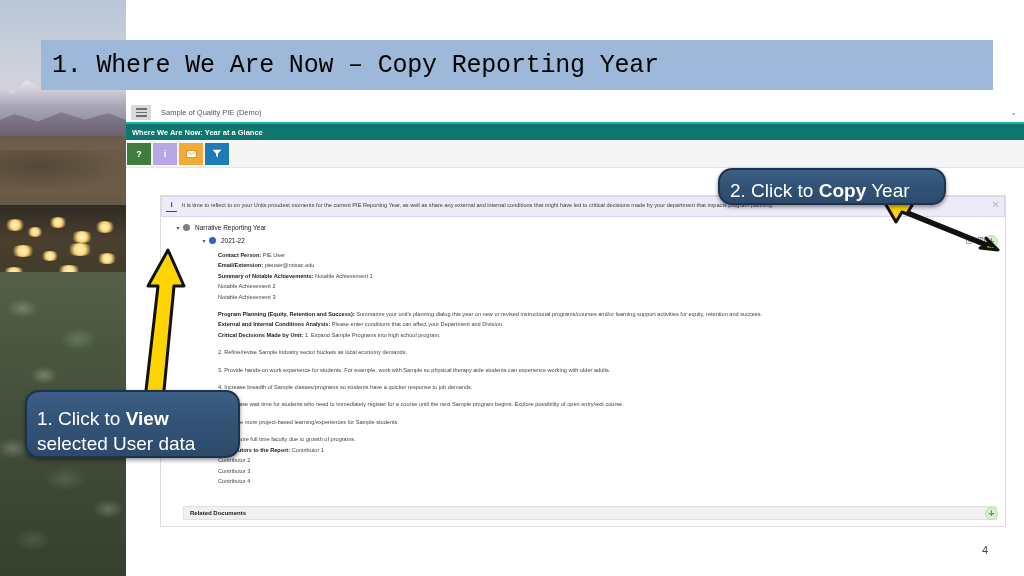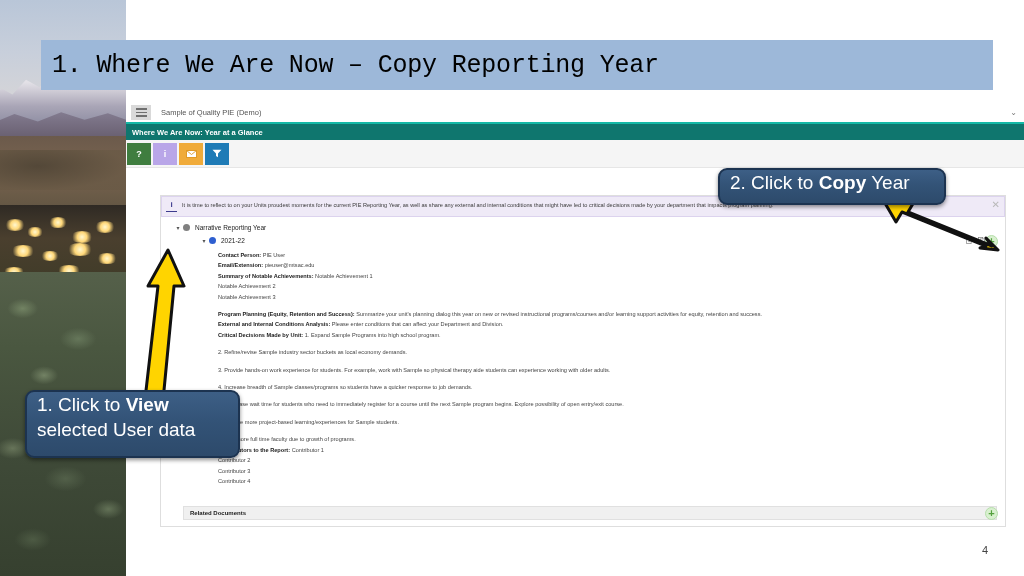--- a/index.html
+++ b/index.html
@@ -197,24 +197,24 @@
   }
   .reldocs .rl { font-size: 6px; color: #1a1a1a; font-weight: bold; padding-left: 6px; }
   .plus-bottom { position: absolute; right: 7px; bottom: 6px; }
 
   
   .callout {
     position: absolute;
     background: linear-gradient(to bottom, #3d5f86 0%, #335377 45%, #2d4a6b 100%);
     border: 2px solid #1c3category; 
     border: 2px solid #1c3350;
-    border-radius: 9px;
+    border-radius: 14px;
     box-shadow: 0 2px 4px rgba(0,0,0,.45);
     color: #ffffff;
-    display: flex; flex-direction: column; justify-content: flex-start;
+    display: flex; flex-direction: column; justify-content: flex-end;
   }
   .callout .cl { font-size: 19px; line-height: 25px; white-space: nowrap; padding: 0 10px; }
   .callout .cl b { font-weight: bold; }
 
   #callout2 { left: 718px; top: 168px; width: 228px; height: 37px; }
   #callout1 { left: 25px; top: 390px; width: 215px; height: 68px; }
 
   
   .arrow { position: absolute; }
 

